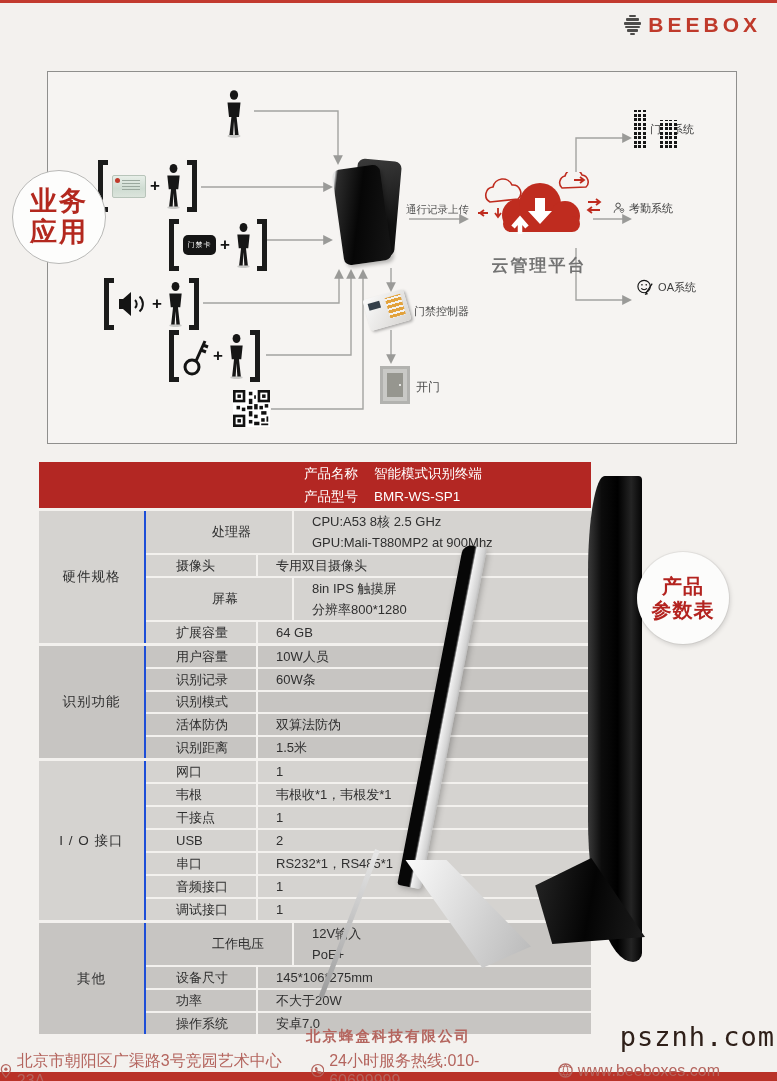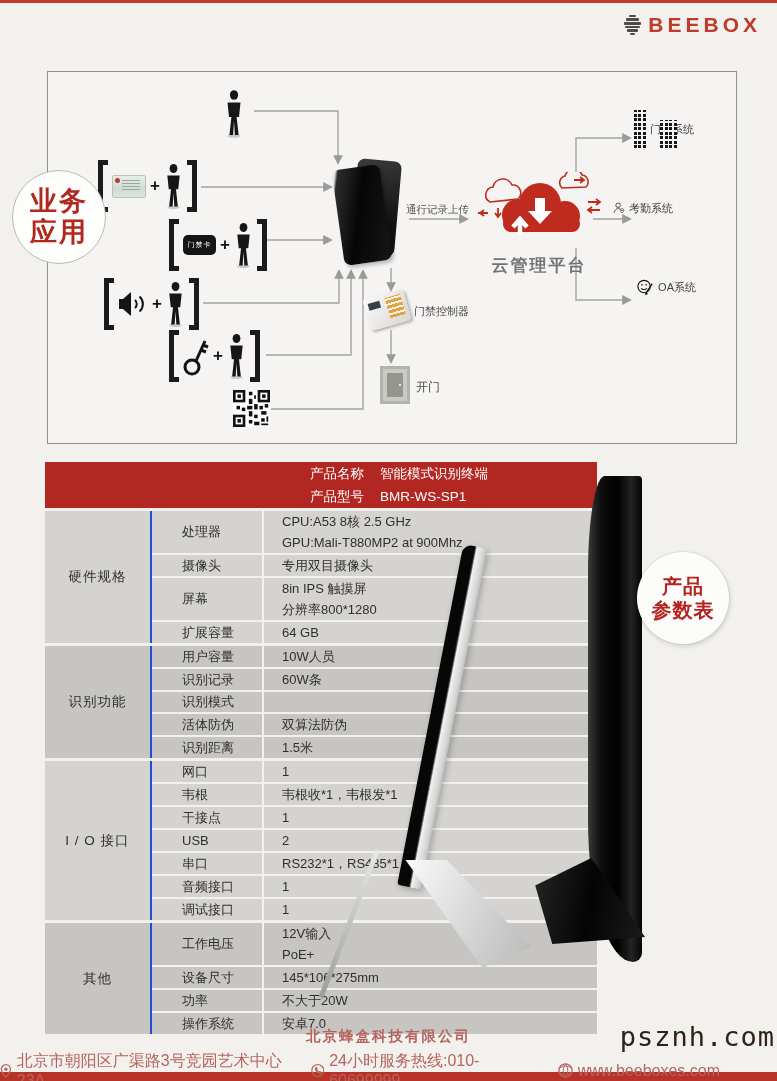--- a/index.html
+++ b/index.html
@@ -85,42 +85,42 @@
   .system{position:absolute;width:60px;display:flex;flex-direction:row;align-items:center;gap:4px;}
   .system .lbl{font-size:11px;color:#3d3d3d;white-space:nowrap;}
   .building{width:30px;height:38px;position:relative;background:#161616;
     background-image:repeating-linear-gradient(90deg,transparent 0 3px,#f6f4f2 3px 4.5px),
                      repeating-linear-gradient(0deg,transparent 0 3px,#f6f4f2 3px 4.5px);}
   .building::after{content:"";position:absolute;left:26px;top:10px;width:17px;height:28px;background:#161616;
     background-image:repeating-linear-gradient(90deg,transparent 0 3px,#f6f4f2 3px 4.5px),
                      repeating-linear-gradient(0deg,transparent 0 3px,#f6f4f2 3px 4.5px);}
   .qr-block{left:185px;top:318px;}
   
-  .spec{left:45px;top:462px;width:552px;}
+  .spec{left:39px;top:462px;width:552px;}
   .spec-header{
     height:46px;background:#b32723;color:#fff;
     display:flex;flex-direction:column;justify-content:center;gap:1px;padding-left:265px;box-sizing:border-box;
   }
   .spec-header .hl{font-size:13.5px;line-height:22px;display:flex;gap:16px;}
   .section{display:flex;border-top:3px solid #f3f1ee;}
   .section:first-of-type{border-top:2px solid #f3f1ee;}
   .section.shade-a{background:#d5d3d0;}
   .section.shade-b{background:#c7c5c2;}
   .sec-name{width:105px;display:flex;align-items:center;justify-content:center;
     border-right:2px solid #1d4ed8;font-size:13.5px;color:#2f2f2f;letter-spacing:1px;}
   .sec-rows{flex:1;display:flex;flex-direction:column;}
   .srow{display:flex;border-top:2px solid #f3f1ee;}
   .srow:first-child{border-top:none;}
   .cell-label{width:112px;box-sizing:border-box;padding-left:30px;border-right:2px solid #f3f1ee;
     display:flex;align-items:center;font-size:13px;color:#2f2f2f;}
   .cell-value{flex:1;padding-left:18px;display:flex;flex-direction:column;justify-content:center;}
   .cell-value div{font-size:13px;color:#2f2f2f;line-height:21px;}
   .srow.h1 .cell-value{min-height:20px;}
   .srow.h1{min-height:20px;}
-  .srow.h2{min-height:42px;}
+  .srow.h2{min-height:42px;padding-left:36px;}
   
   .photo{left:45px;top:462px;width:692px;height:552px;pointer-events:none;overflow:hidden;}
   .mon-left-blade{
     position:absolute;left:352px;top:78px;width:24px;height:347px;
     transform:rotate(11deg);transform-origin:bottom center;
     background:linear-gradient(90deg,#070707 0 48%,#3a3a3a 52%,#f1f1f1 58%,#d2d2d2 90%,#bdbdbd);
     border-radius:9px 3px 3px 3px;box-shadow:2px 2px 6px rgba(0,0,0,.25);
   }
   .mon-left-arm{
     position:absolute;left:358px;top:398px;width:128px;height:108px;

